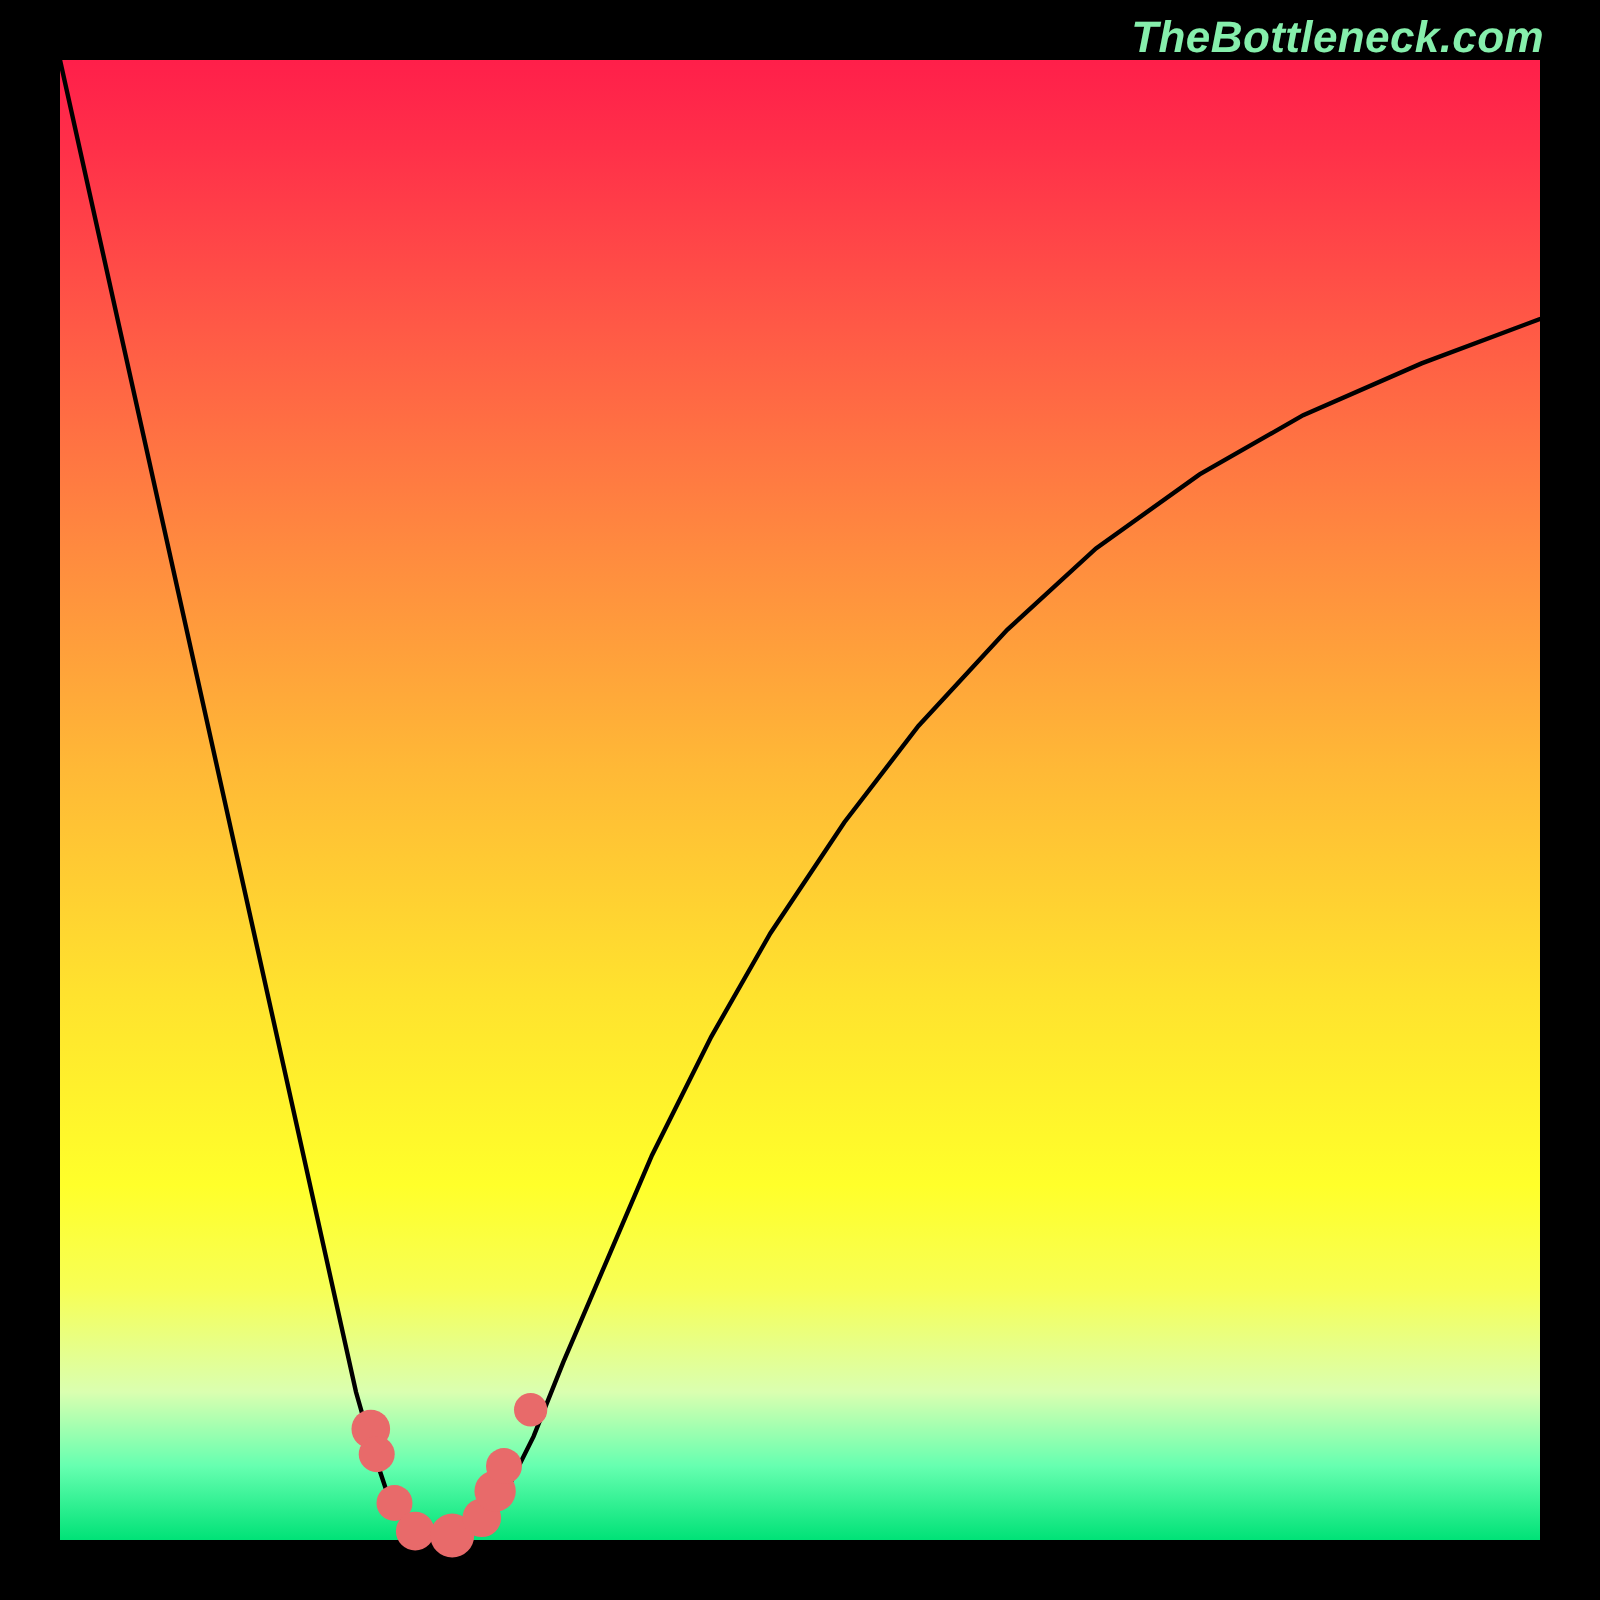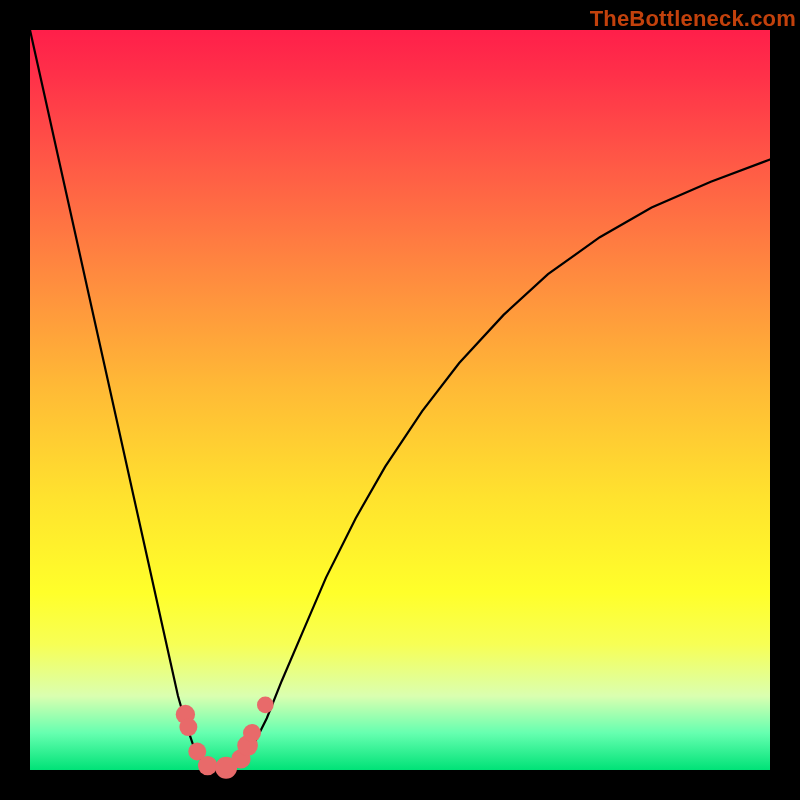--- a/index.html
+++ b/index.html
@@ -27,26 +27,27 @@
       #ffff2a 76%,
       #f7ff55 83%,
       #daffb0 90%,
       #66ffb0 95%,
       #00e277 100%
     );
   }
   .watermark {
     position: absolute;
     top: 6px;
-    right: 4px;
-    color: #c2410c;
+    right: 28px;
+    color: #86efac;
     font-size: 22px;
     font-weight: 600;
     letter-spacing: 0.2px;
     user-select: none;
+    font-style: italic;
   }
   svg.curve {
     position: absolute;
     left: 0;
     top: 0;
     width: 740px;
     height: 740px;
     overflow: visible;
   }
   .dot {

